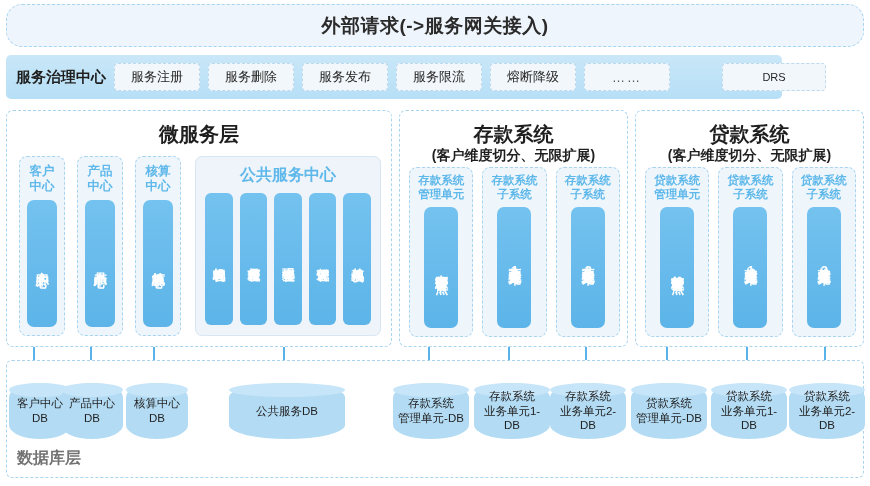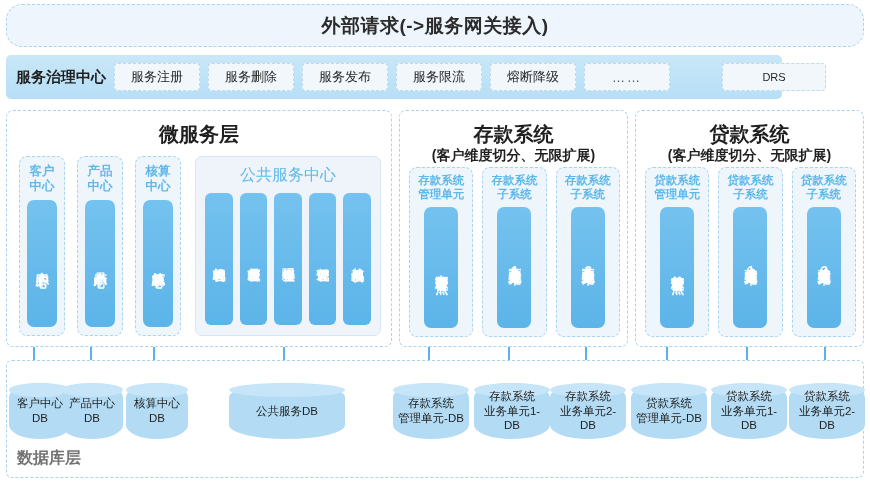--- a/index.html
+++ b/index.html
@@ -98,21 +98,21 @@
   .ms-col .unit-label { font-size: 12.5px; }
   .ms-col .core-box { width: 30px; flex: 1; margin-top: 6px; font-size: 13px; }
 
   #public-center {
     flex: 1; background: #eef4fa;
     border: 1px solid #d6e6f3; border-radius: 7px;
     display: flex; flex-direction: column; align-items: center;
     padding: 8px 9px 10px 9px; margin-left: 2px;
   }
   #public-center-title {
-    color: #5fb8ea; font-weight: normal; font-size: 16px; margin-bottom: 7px;
+    color: #5fb8ea; font-weight: bold; font-size: 16px; margin-bottom: 7px;
   }
   #public-mods { display: flex; flex: 1; gap: 7px; width: 100%; }
   .mod-box {
     flex: 1;
     background: linear-gradient(to bottom, #74c2ef 0%, #5cb4e8 100%);
     border-radius: 6px;
     display: flex; align-items: center; justify-content: center;
     color: #fff; font-weight: bold; font-size: 12.5px;
     writing-mode: vertical-rl; text-orientation: upright; letter-spacing: .5px;
   }

